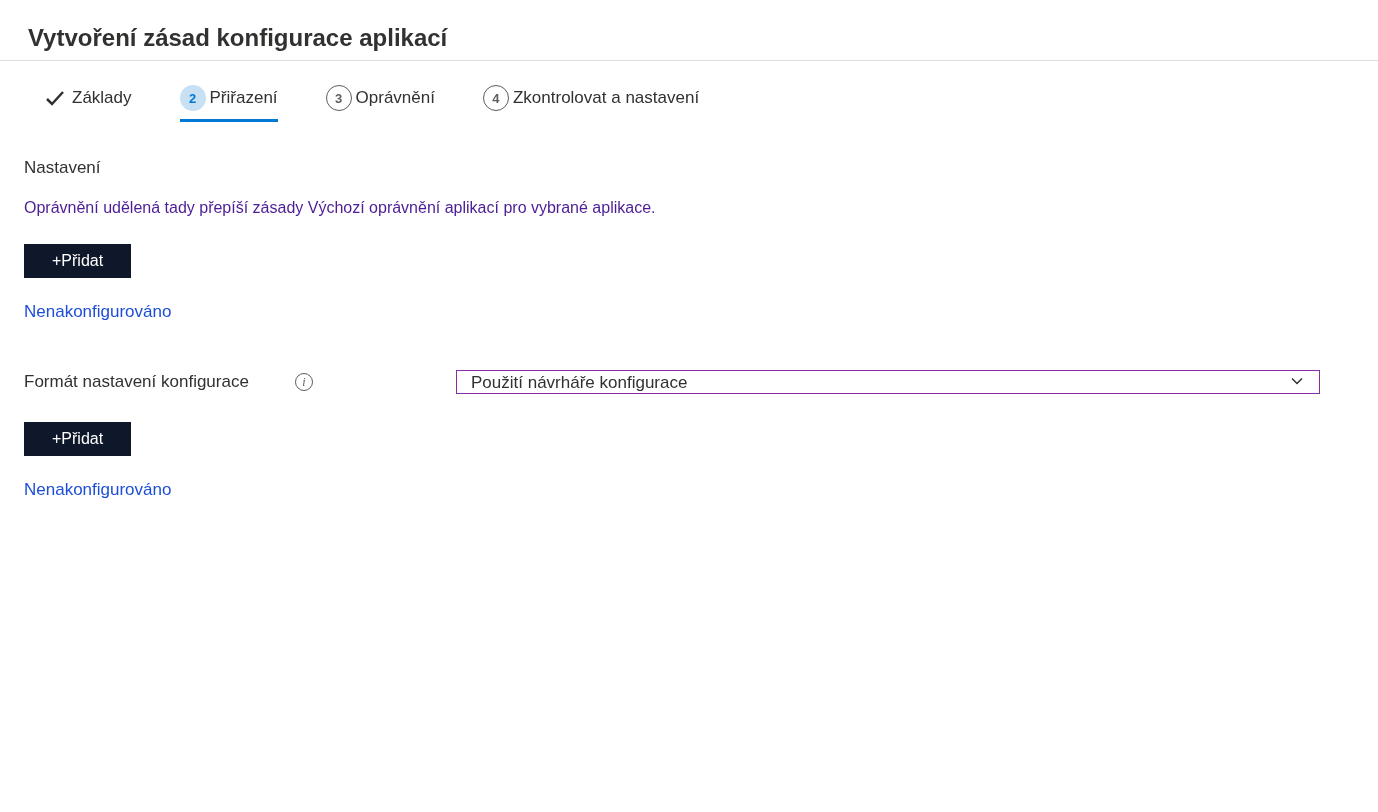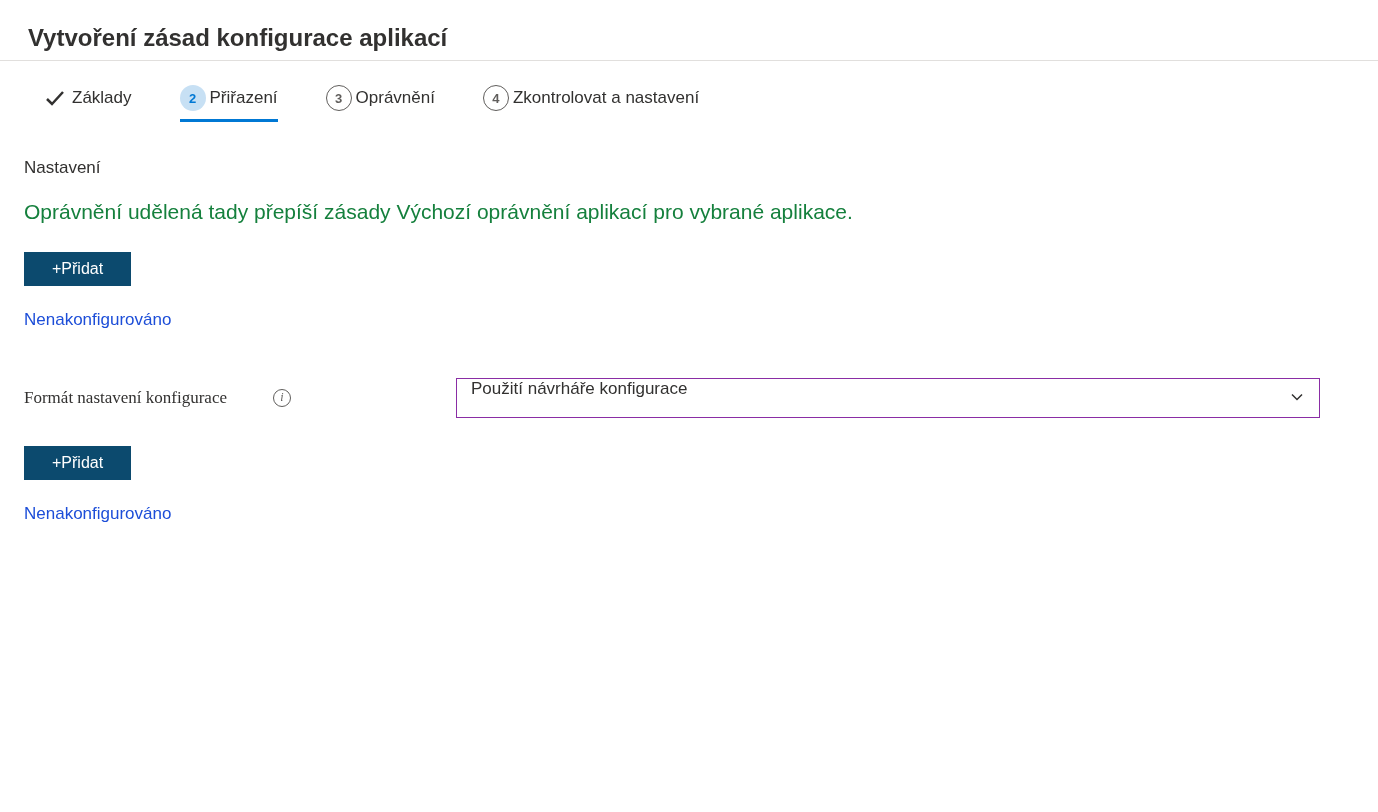--- a/index.html
+++ b/index.html
@@ -75,33 +75,33 @@
     .checkmark svg {
       width: 24px;
       height: 24px;
     }
     .section-title {
       font-size: 17px;
       color: #323130;
       margin-bottom: 18px;
     }
     .description {
-      font-size: 21px;
-      color: #15803d;
+      font-size: 16px;
+      color: #4c1d95;
       margin-bottom: 24px;
       line-height: 1.5;
     }
     .link-like {
       font-size: 17px;
       color: #323130;
       margin-bottom: 28px;
       display: block;
     }
     .btn-primary {
-      background: #0c4a6e;
+      background: #0f172a;
       color: #ffffff;
       border: none;
       padding: 8px 28px;
       font-size: 16px;
       cursor: pointer;
       font-family: inherit;
       margin-bottom: 24px;
     }
     .status-text {
       font-size: 17px;
@@ -115,43 +115,42 @@
     }
     .form-label-area {
       display: flex;
       align-items: center;
       gap: 46px;
       width: 432px;
     }
     .form-label {
       font-size: 17px;
       color: #323130;
-      font-family: Liberation Serif, serif;
     }
     .info-icon {
       width: 18px;
       height: 18px;
       border: 1.5px solid #605e5c;
       border-radius: 50%;
       display: flex;
       align-items: center;
       justify-content: center;
       font-size: 12px;
       color: #605e5c;
       font-style: italic;
       font-family: serif;
     }
     .dropdown {
       flex: 1;
       position: relative;
       border: 1px solid #8a2da5;
       background: #ffffff;
-      height: 40px;
-      display: flex;
-      align-items: flex-start;
+      height: 24px;
+      display: flex;
+      align-items: flex-end;
       padding: 0 14px;
       cursor: pointer;
       max-width: 864px;
     }
     .dropdown-value {
       font-size: 17px;
       color: #323130;
     }
     .dropdown-chevron {
       position: absolute;

